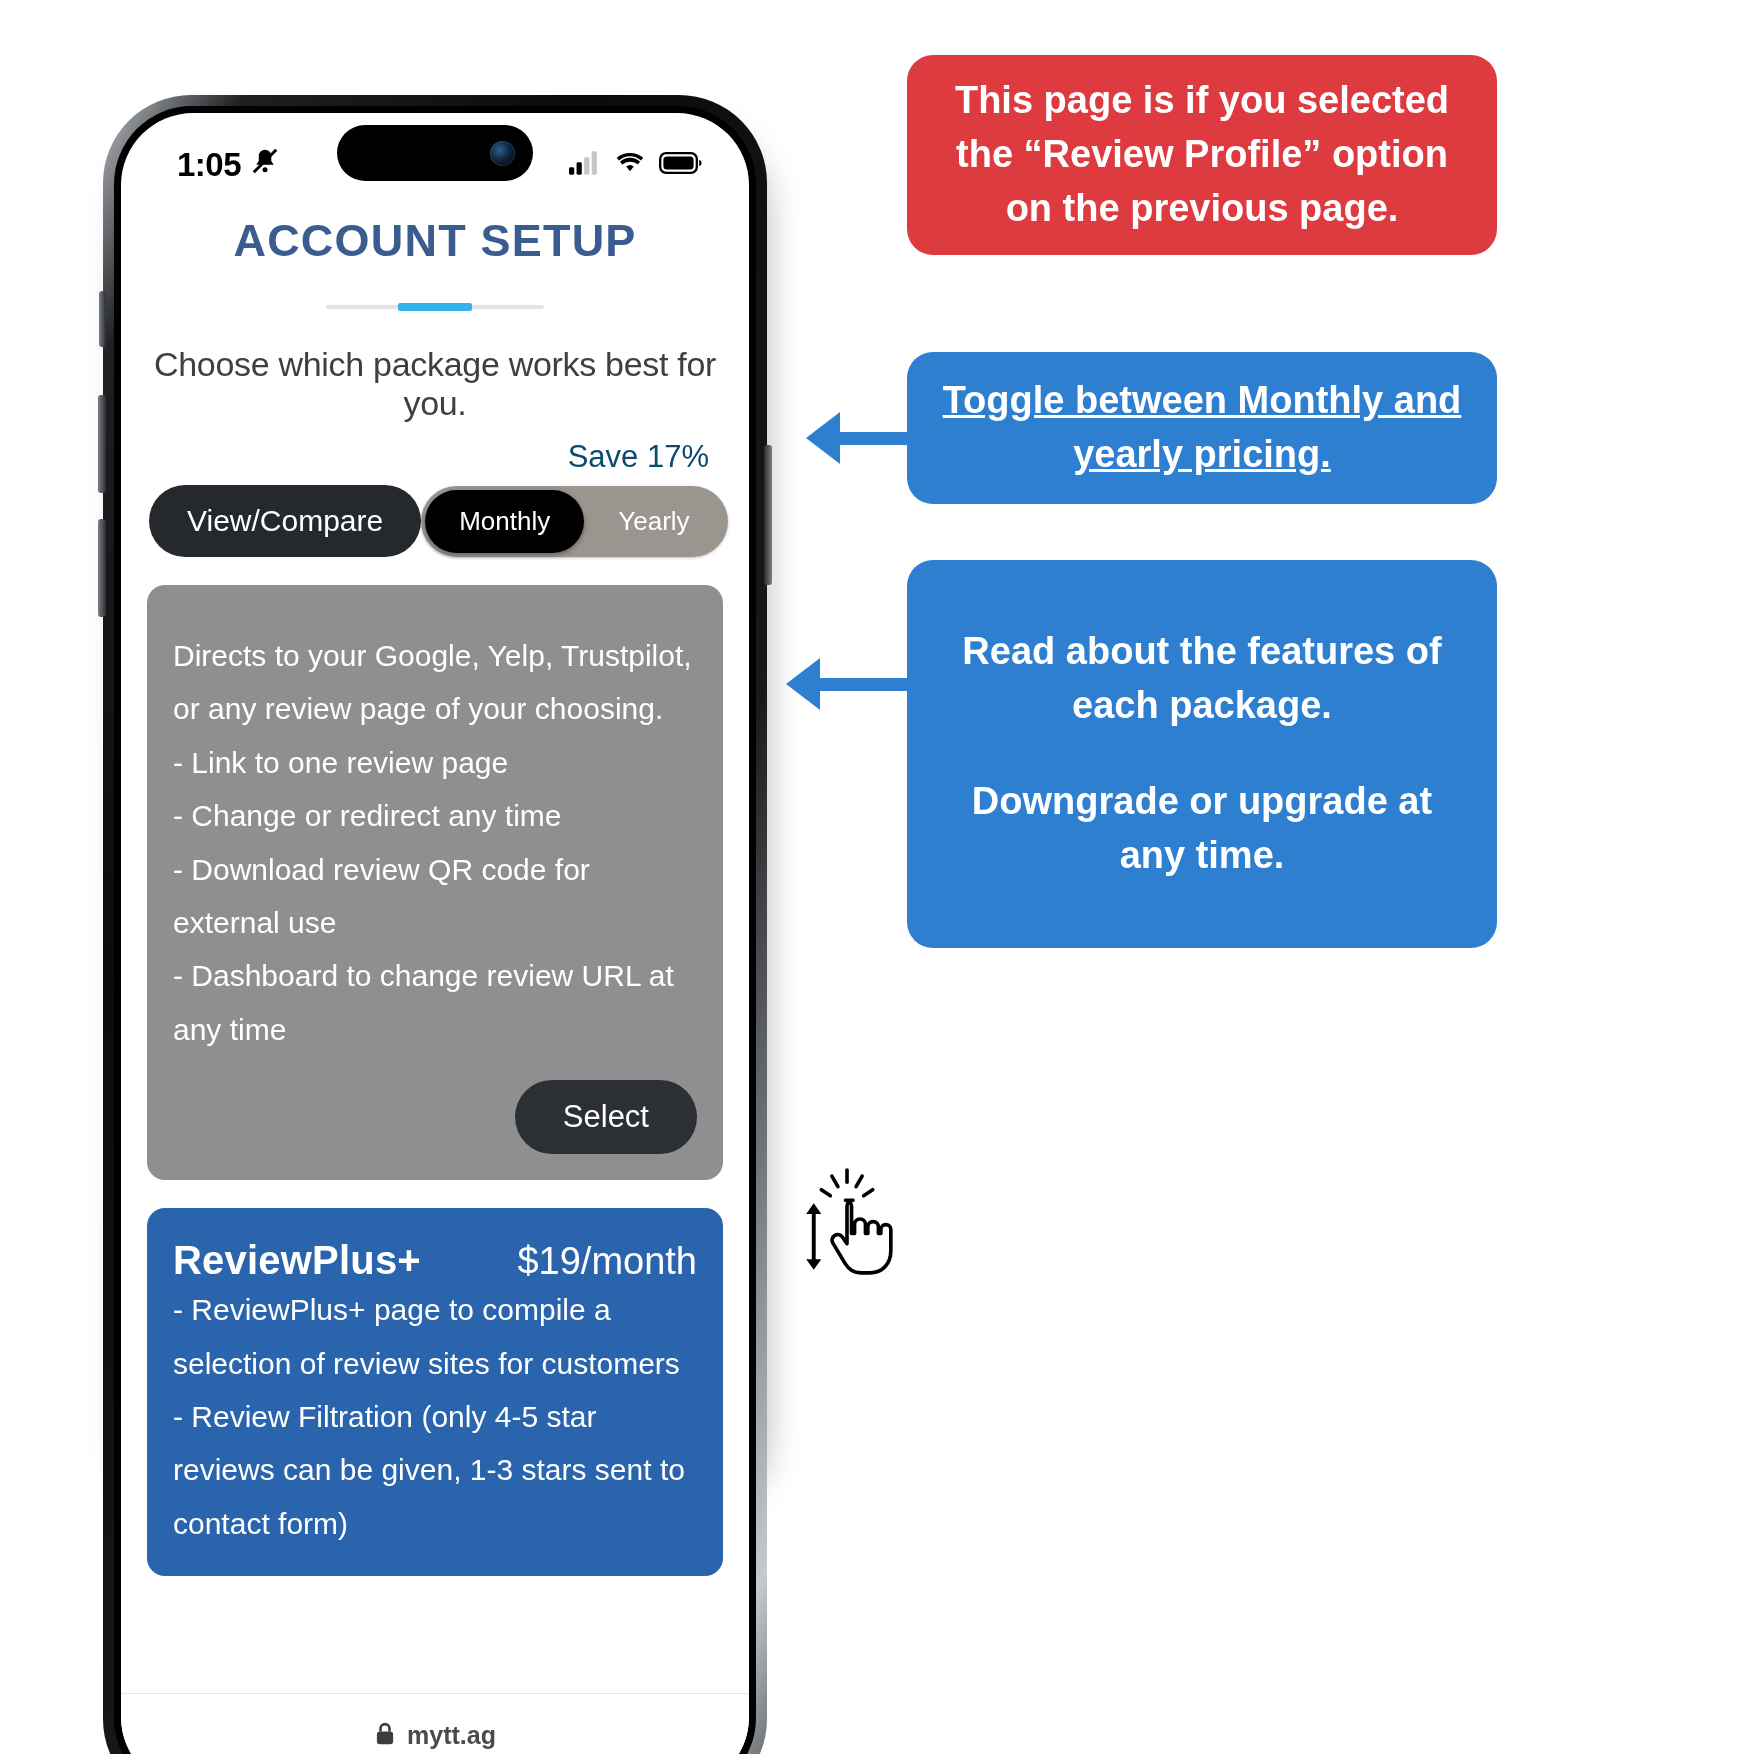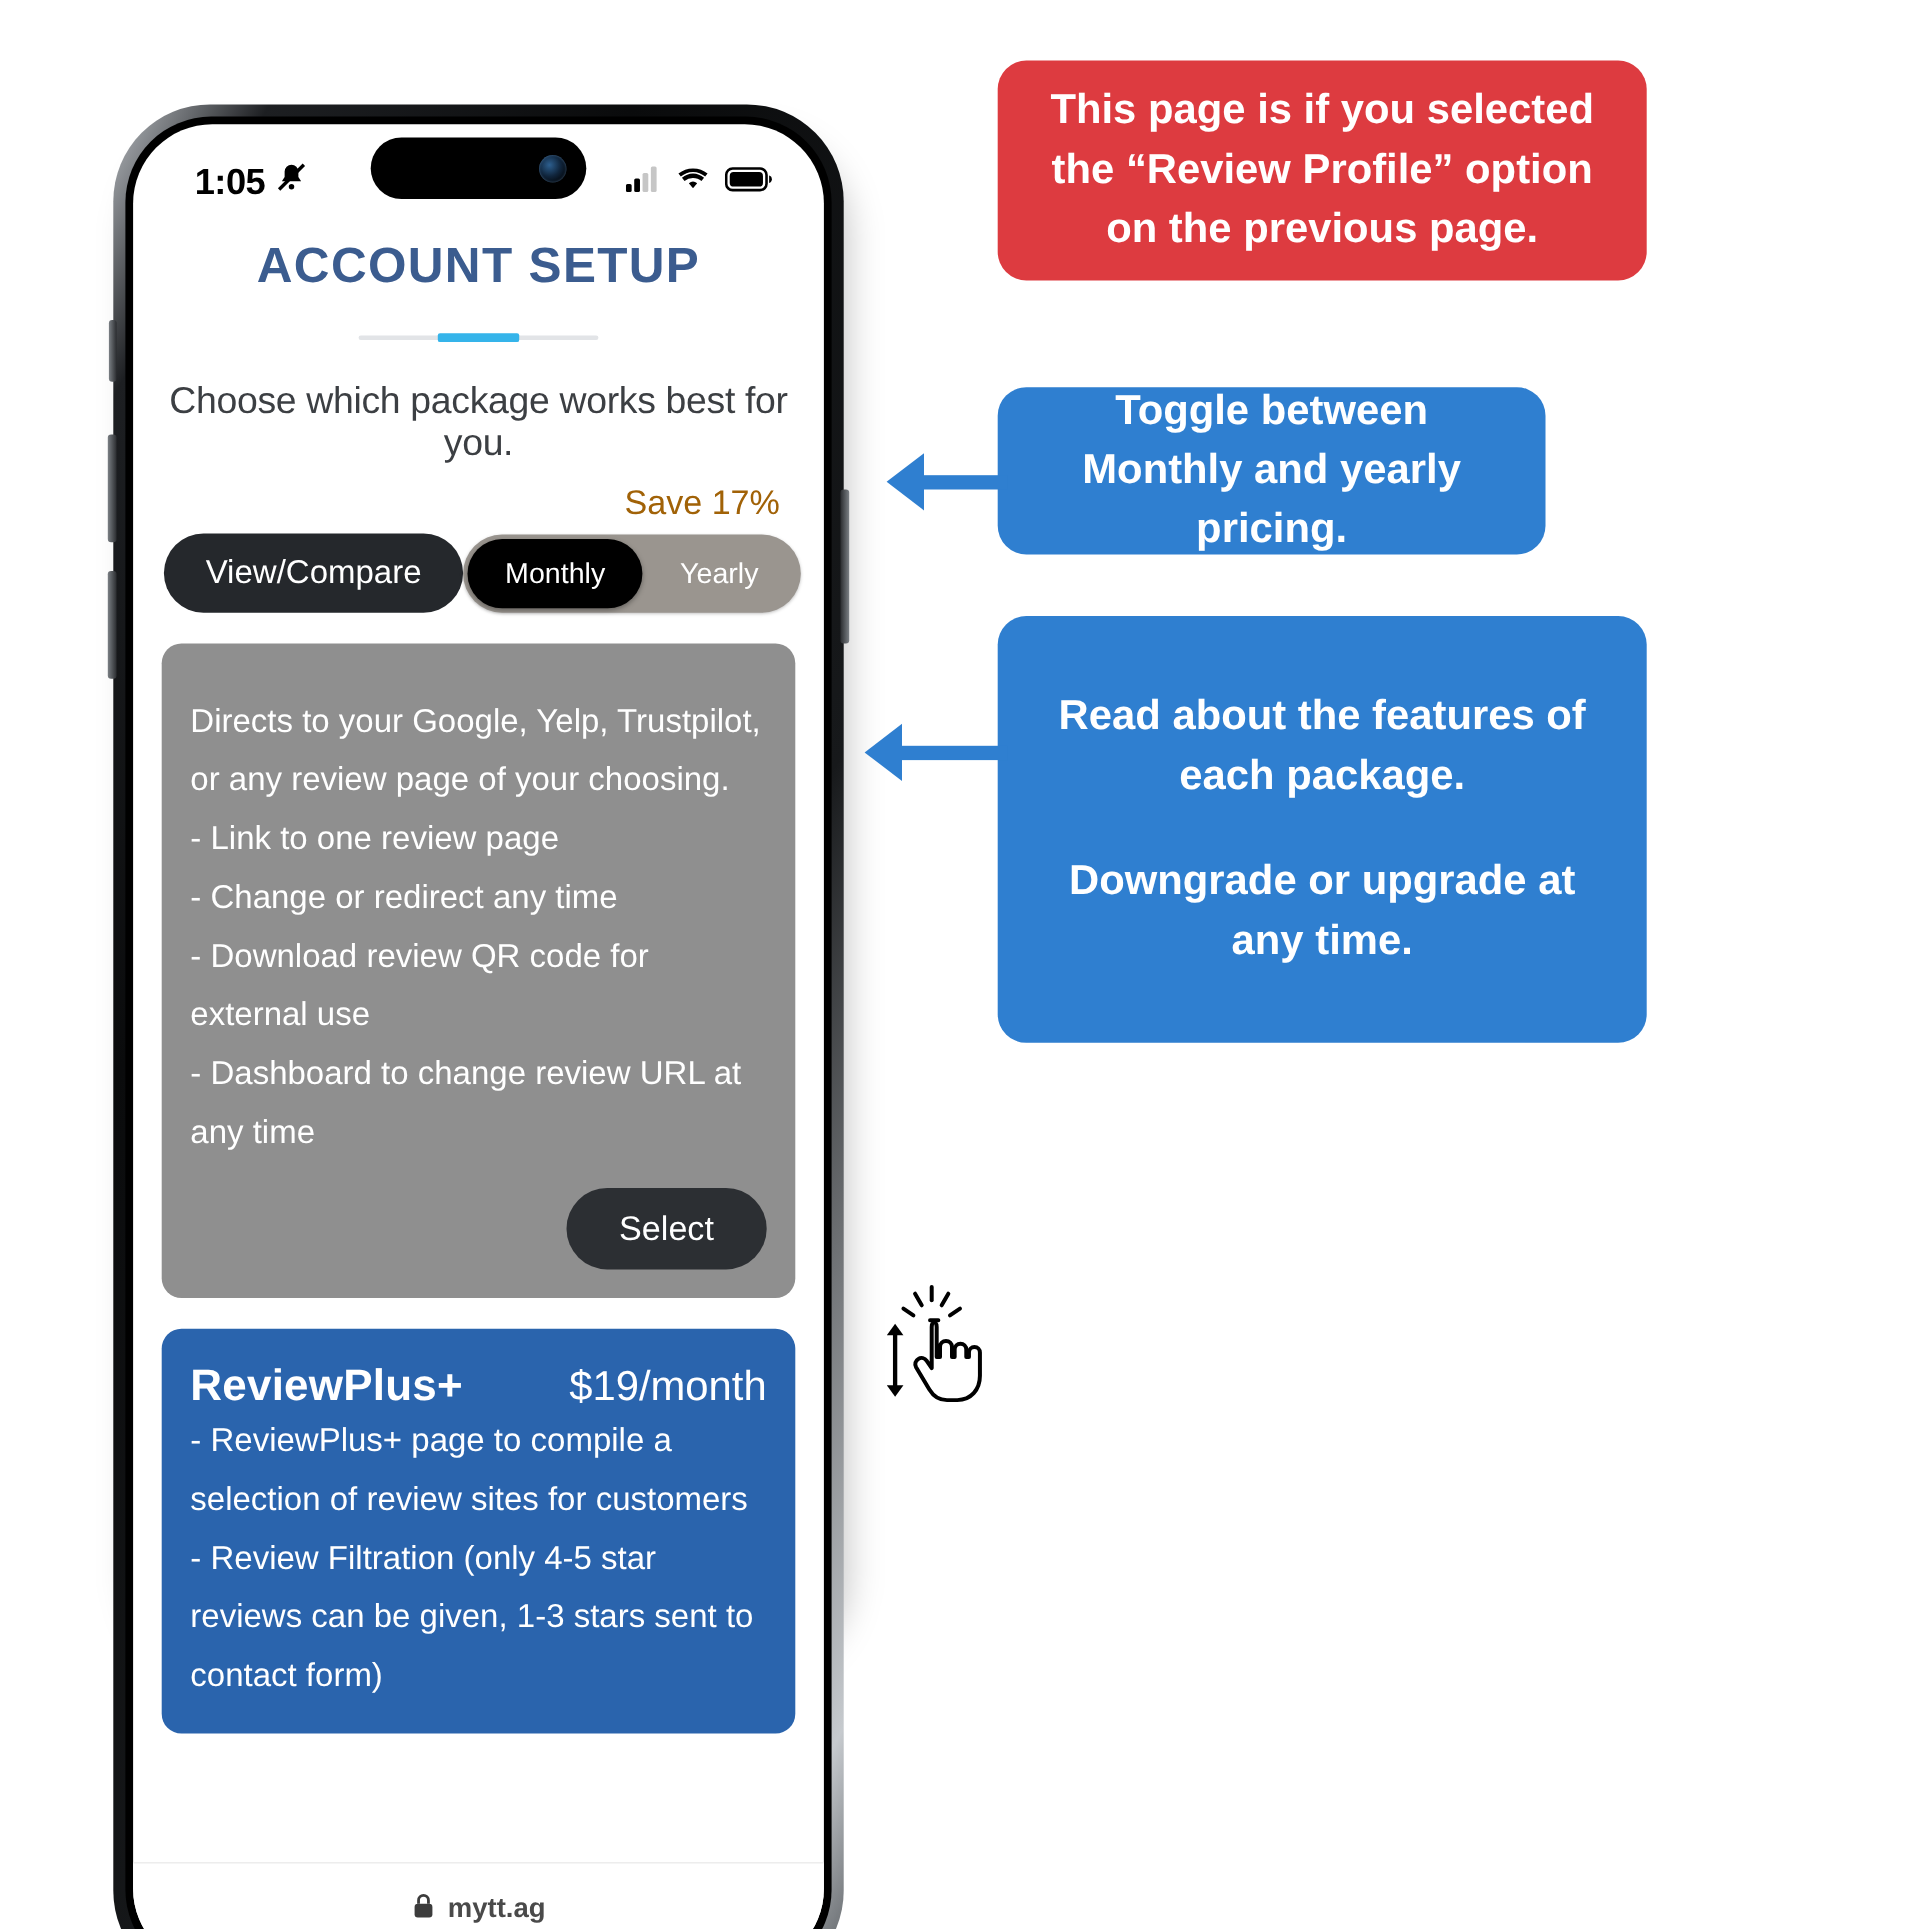--- a/index.html
+++ b/index.html
@@ -70,21 +70,21 @@
   .progress-track { width: 218px; height: 4px; background: #e2e4e7; position: relative; border-radius: 2px; }
   .progress-fill {
     position: absolute; left: 72px; top: -2px; width: 74px; height: 8px;
     background: #35b4ea; border-radius: 2px;
   }
   .subtitle {
     text-align: center; font-size: 34px; color: #3c3f43; margin-top: 36px;
     letter-spacing: -0.3px;
   }
   .save-line { text-align: right; padding-right: 22px; margin-top: 16px; }
-  .save-txt { font-size: 31px; color: #a16207; }
+  .save-txt { font-size: 31px; color: #0c4a6e; }
 
   .control-row {
     display: flex; align-items: center; justify-content: space-between;
     margin-top: 10px; padding: 0 10px;
   }
   .view-compare {
     background: #25282c; color: #fff; font-size: 30px;
     padding: 19px 38px; border-radius: 40px; white-space: nowrap;
   }
   .billing-toggle {
@@ -125,21 +125,21 @@
   
   .callout {
     position: absolute; border-radius: 26px; color: #fff;
     display: flex; align-items: center; justify-content: center;
     text-align: center; font-weight: 700; line-height: 1.42;
     padding: 26px 34px;
   }
   .callout.red  { background: #dd3b40; }
   .callout.blue { background: #2f7fd0; }
   .c1 { left: 907px; top: 55px;   width: 590px; height: 200px; font-size: 38px; }
-  .c2 { left: 907px; top: 352px;  width: 498px; height: 152px; font-size: 38px; }
+  .c2 { left: 907px; top: 352px;  width: 590px; height: 152px; font-size: 38px; text-decoration: underline; }
   .c3 { left: 907px; top: 560px;  width: 590px; height: 388px; font-size: 38px; }
   .c4 { left: 907px; top: 1119px; width: 590px; height: 240px; font-size: 38px; }
   .c3 .stack { display: flex; flex-direction: column; gap: 42px; }
 
   .arrow { position: absolute; display: flex; align-items: center; }
   .arrow .tail { height: 13px; background: #2f7fd0; }
   .arrow .head {
     width: 0; height: 0; border-top: 26px solid transparent;
     border-bottom: 26px solid transparent; border-right: 34px solid #2f7fd0;
   }

